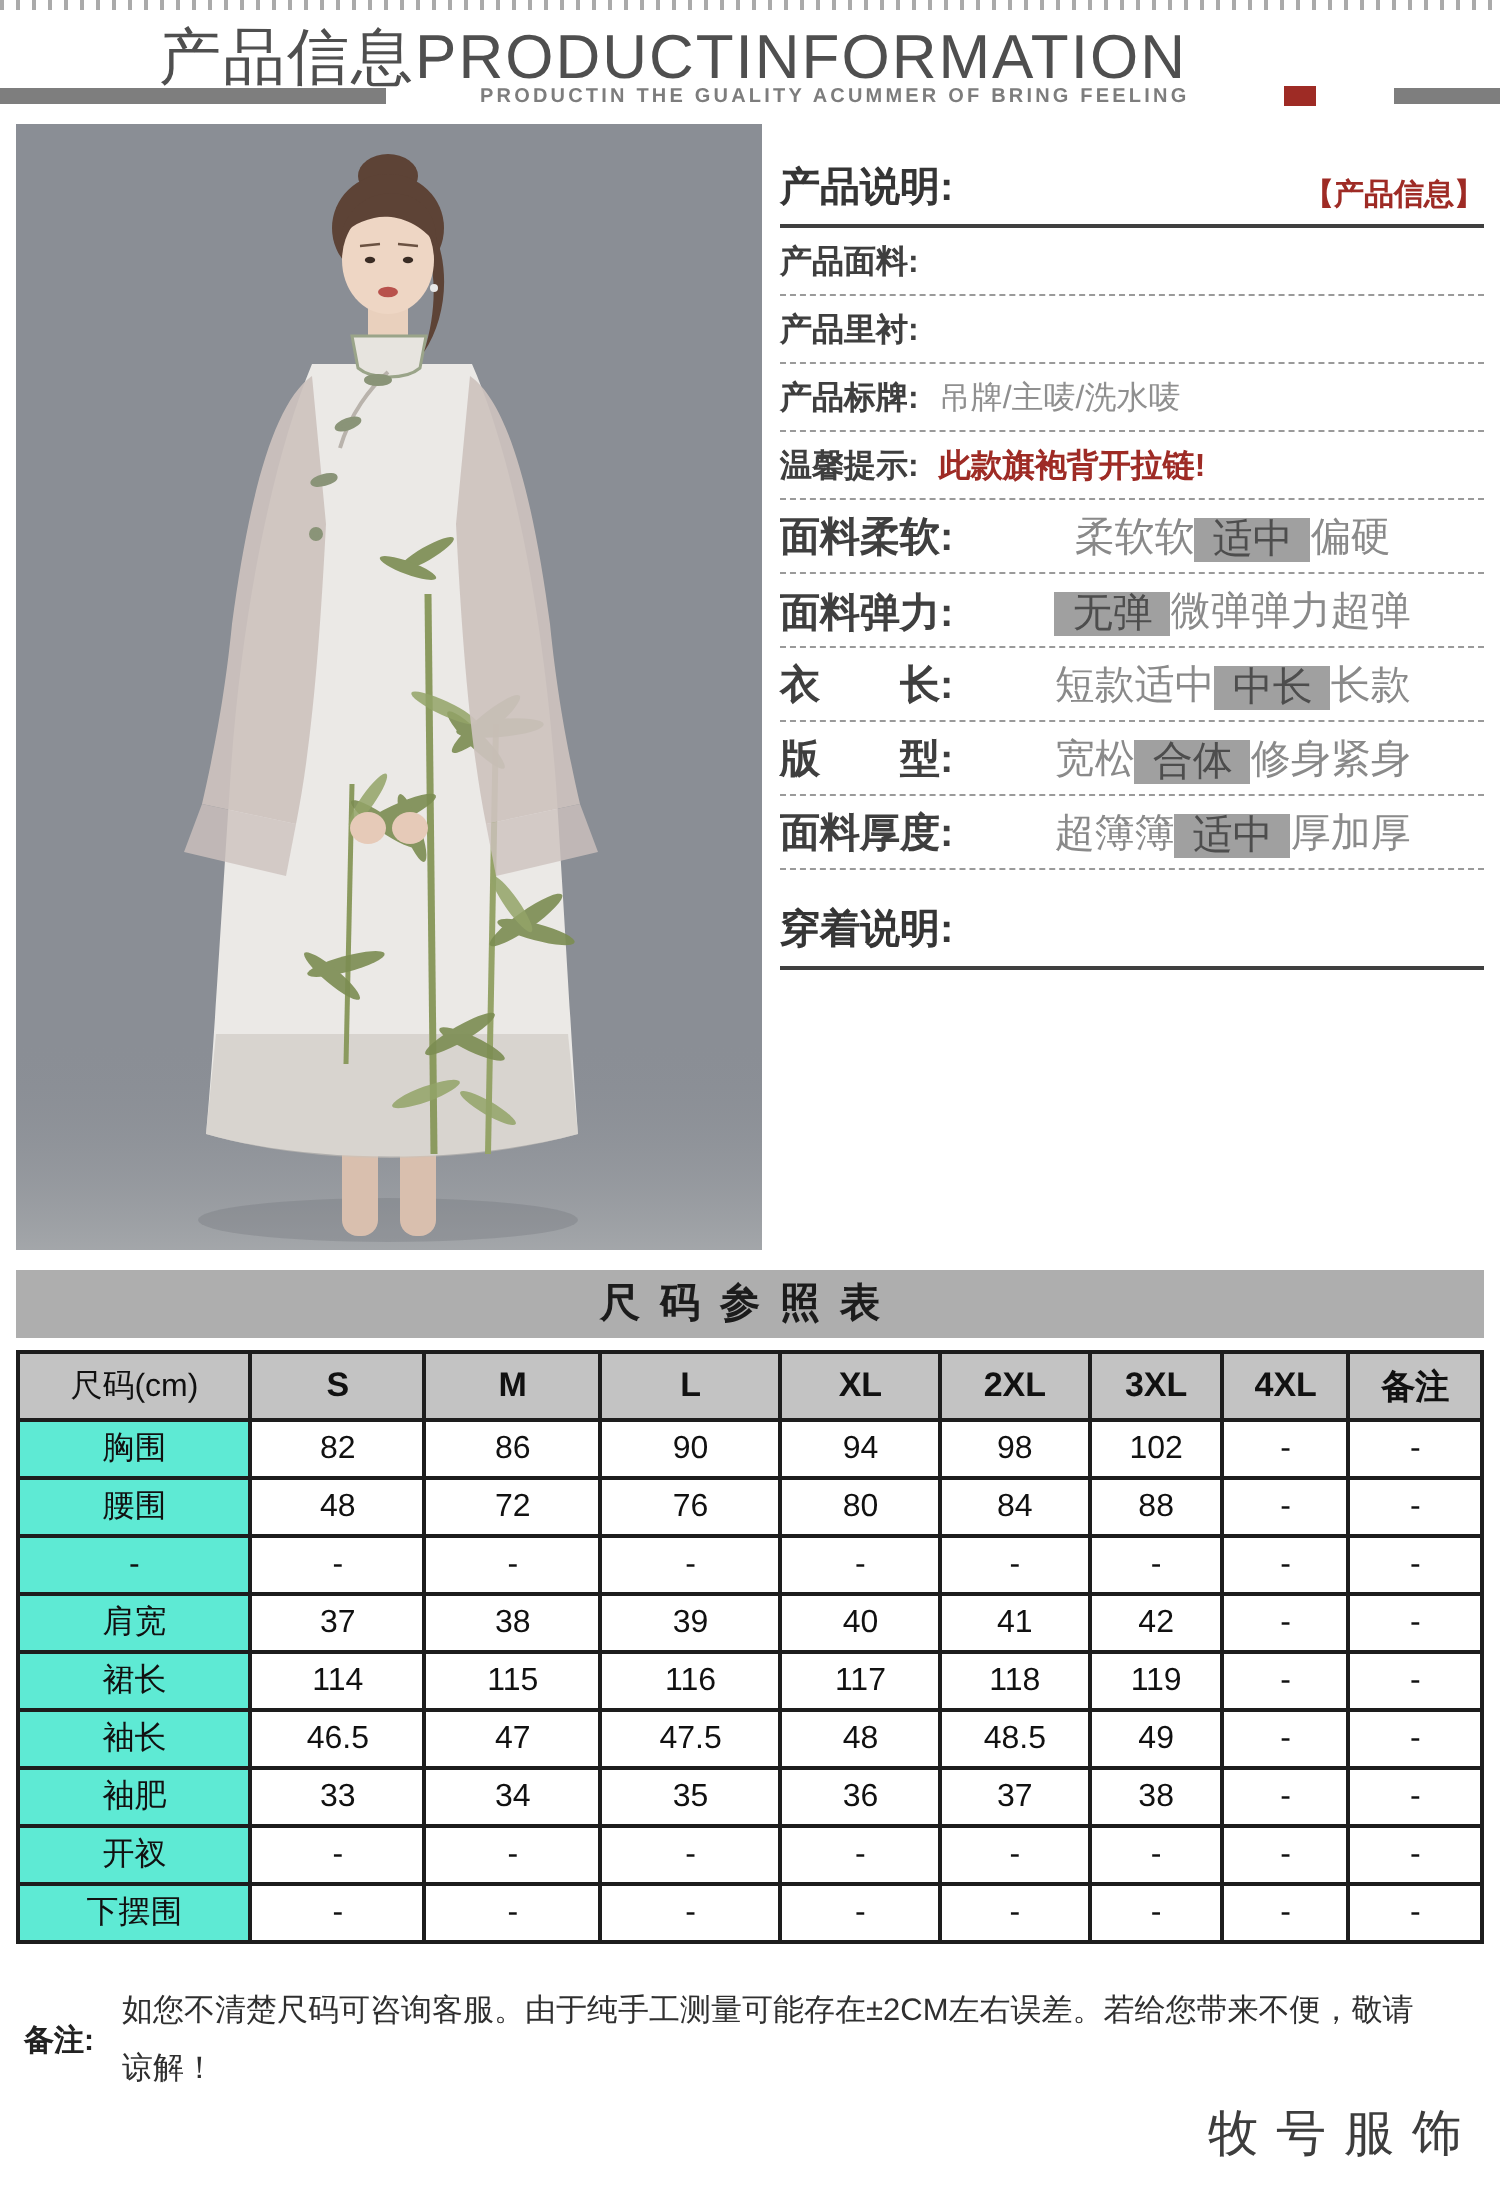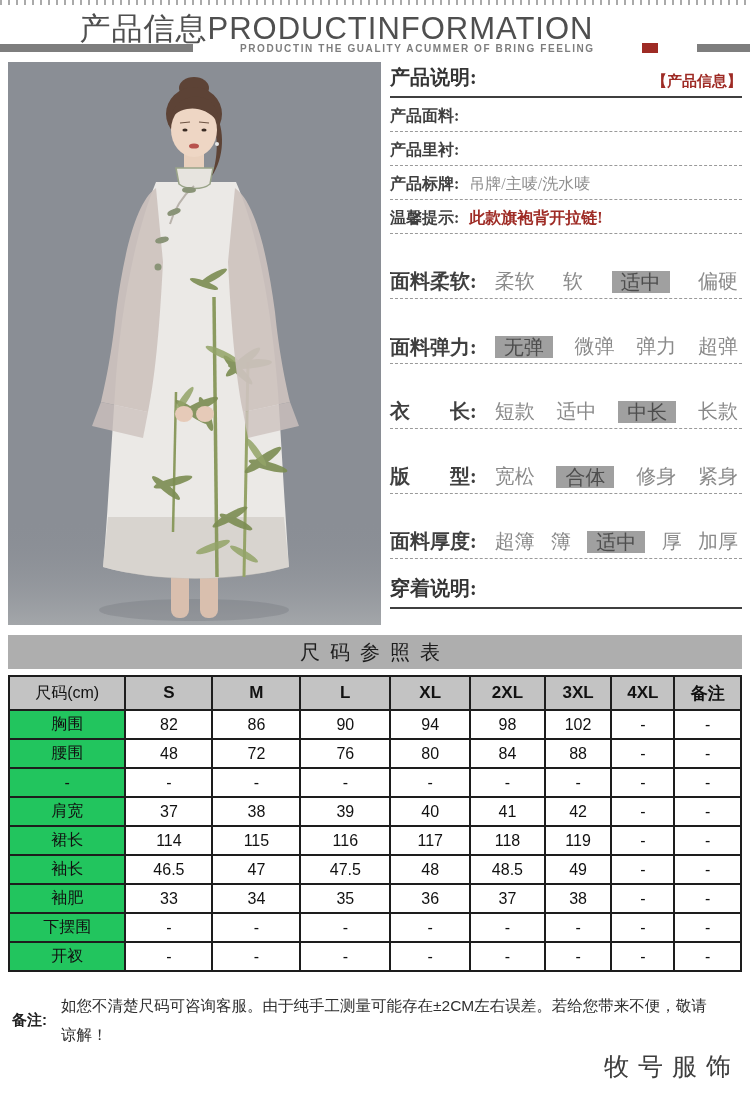--- a/index.html
+++ b/index.html
@@ -26,21 +26,21 @@
   .hdr-bar-r { flex:1; height:8px; background:#7e7e7e; }
   .hdr-sub-text {
     font-size:10px; color:#7d7d7d; letter-spacing:1.6px; font-weight:bold;
     margin:0 10px; white-space:nowrap;
   }
   .hdr-red-sq { width:16px; height:10px; background:var(--accent-red); margin-right:2px; }
   
   .photo { position:absolute; left:8px; top:62px; width:373px; height:563px; border-right:1px solid #ddd; }
   .photo svg { display:block; }
   
-  .panel { position:absolute; left:390px; top:64px; width:352px;font-family:Liberation Serif, serif; }
+  .panel { position:absolute; left:390px; top:80px; width:352px; }
   .sec-head {
     display:flex; justify-content:space-between; align-items:flex-end;
     border-bottom:2px solid #3f3f3f; padding-bottom:5px;
   }
   .sec-head .h { font-size:20px; font-weight:bold; color:#353535; }
   .sec-head .tag { font-size:15px; font-weight:bold; color:var(--accent-red); }
   .sec-head.mt1 { margin-top:20px; }
   .sec-head.mt2 { margin-top:16px; }
   .desc-row {
     display:flex; align-items:baseline; padding:8px 0 5px;
@@ -48,39 +48,39 @@
   }
   .row-label { font-weight:bold; color:#3f3f3f; margin-right:10px; white-space:pre; }
   .row-value { color:#8f8f8f; }
   .row-value.red { color:var(--accent-red); font-weight:bold; }
   .opt-row {
     display:flex; align-items:baseline; padding:9px 0 5px;
     border-bottom:1px dashed #9a9a9a; font-size:20px; line-height:20px;
   }
   .opt-row.tall { padding:13px 0 9px; }
   .opts { flex:1; display:flex; margin-left:8px; padding-right:4px; color:#8a8a8a; }
-  .opts.spread { justify-content:space-between;margin-top:28px; }
+  .opts.spread { justify-content:center; }
   .opts.gap-wide { gap:52px; }
   .opts.gap-med { gap:28px; }
   .opt { white-space:nowrap; }
   .opt.hl { background:var(--hl-gray); color:#4d4d4d; padding:1px 9px; }
   
   .table-wrap { position:absolute; left:8px; top:635px; width:734px; }
   .table-title {
-    height:34px; background:#aeaeae; color:#1c1c1c; font-weight:normal;
+    height:34px; background:#aeaeae; color:#1c1c1c; font-weight:bold;
     font-size:20px; letter-spacing:10px; text-align:center; line-height:34px;
   }
   table { width:100%; border-collapse:collapse; margin-top:6px; table-layout:fixed; }
   th, td {
     border:2px solid #1d1d1d; text-align:center; vertical-align:middle;
     font-size:16px; color:#111; height:29px; padding:0 2px;
   }
   thead th { background:#c3c3c3; font-weight:bold; font-size:17px; height:34px; }
   thead th.first { font-weight:normal; font-size:16px; }
-  td.rowhead { background:#22c55e; }
+  td.rowhead { background:#5eead4; }
   
   .note { position:absolute; left:12px; top:992px; width:726px; display:flex; align-items:center; }
   .note-label { font-size:15px; font-weight:bold; color:#222; margin-right:14px; white-space:nowrap; }
   .note-text { font-size:15.5px; color:#2f2f2f; line-height:1.85; width:648px; }
   
   .watermark {
     position:absolute; right:10px; top:1050px;
     font-family:"DejaVu Serif", serif; font-size:25px; letter-spacing:9px;
     color:#3d3d3d; font-weight:normal;
   }
@@ -356,32 +356,32 @@
           <td>33</td>
           <td>34</td>
           <td>35</td>
           <td>36</td>
           <td>37</td>
           <td>38</td>
           <td>-</td>
           <td>-</td>
         </tr>
         <tr>
+          <td class="rowhead">开衩</td>
+          <td>-</td>
+          <td>-</td>
+          <td>-</td>
+          <td>-</td>
+          <td>-</td>
+          <td>-</td>
+          <td>-</td>
+          <td>-</td>
+        </tr>
+        <tr>
           <td class="rowhead">下摆围</td>
-          <td>-</td>
-          <td>-</td>
-          <td>-</td>
-          <td>-</td>
-          <td>-</td>
-          <td>-</td>
-          <td>-</td>
-          <td>-</td>
-        </tr>
-        <tr>
-          <td class="rowhead">开衩</td>
           <td>-</td>
           <td>-</td>
           <td>-</td>
           <td>-</td>
           <td>-</td>
           <td>-</td>
           <td>-</td>
           <td>-</td>
         </tr>
       </tbody>

